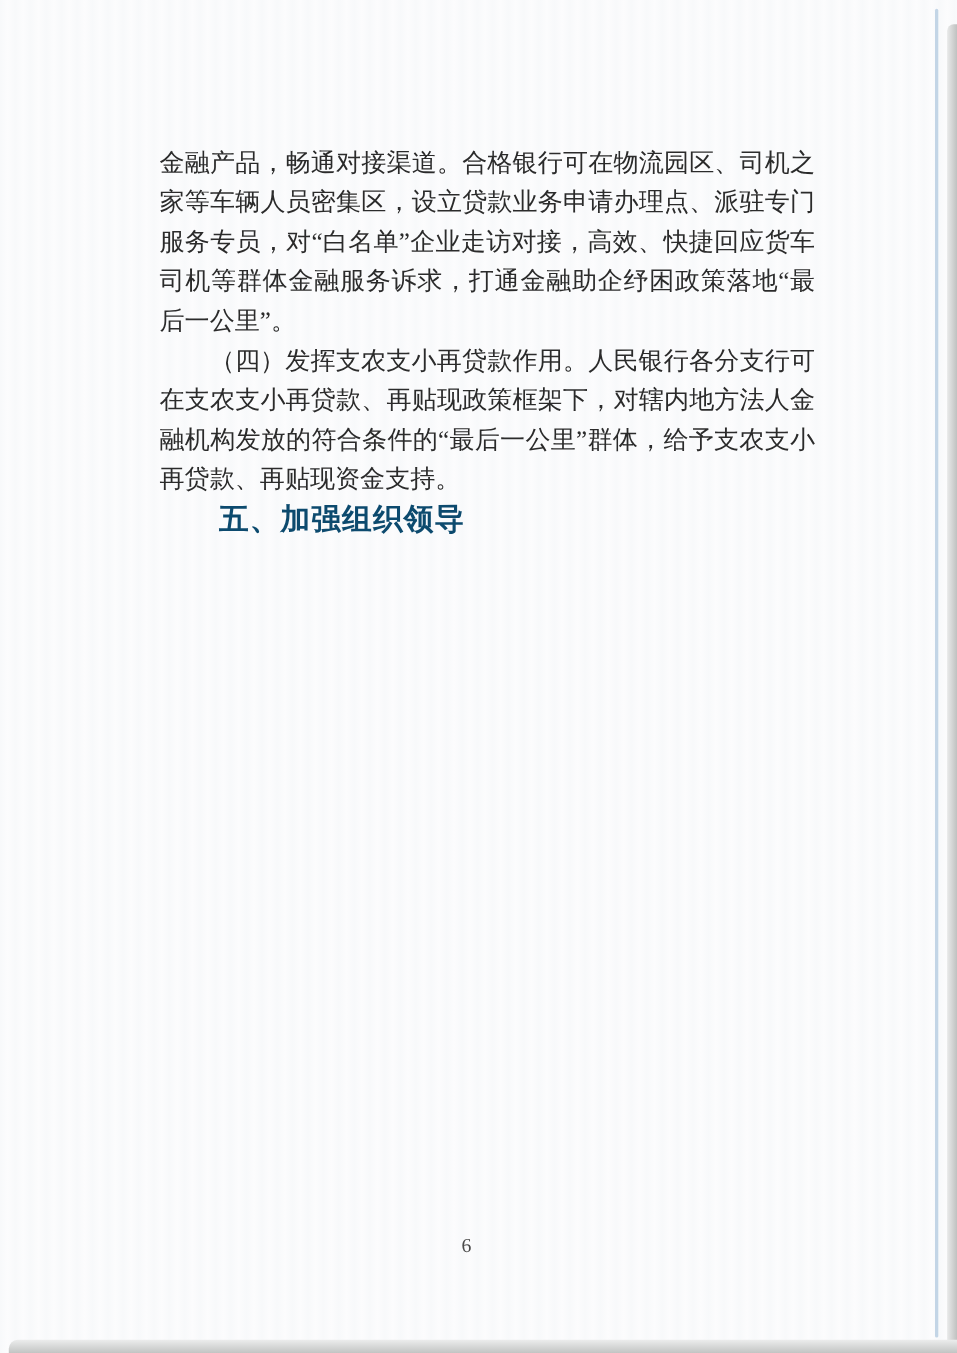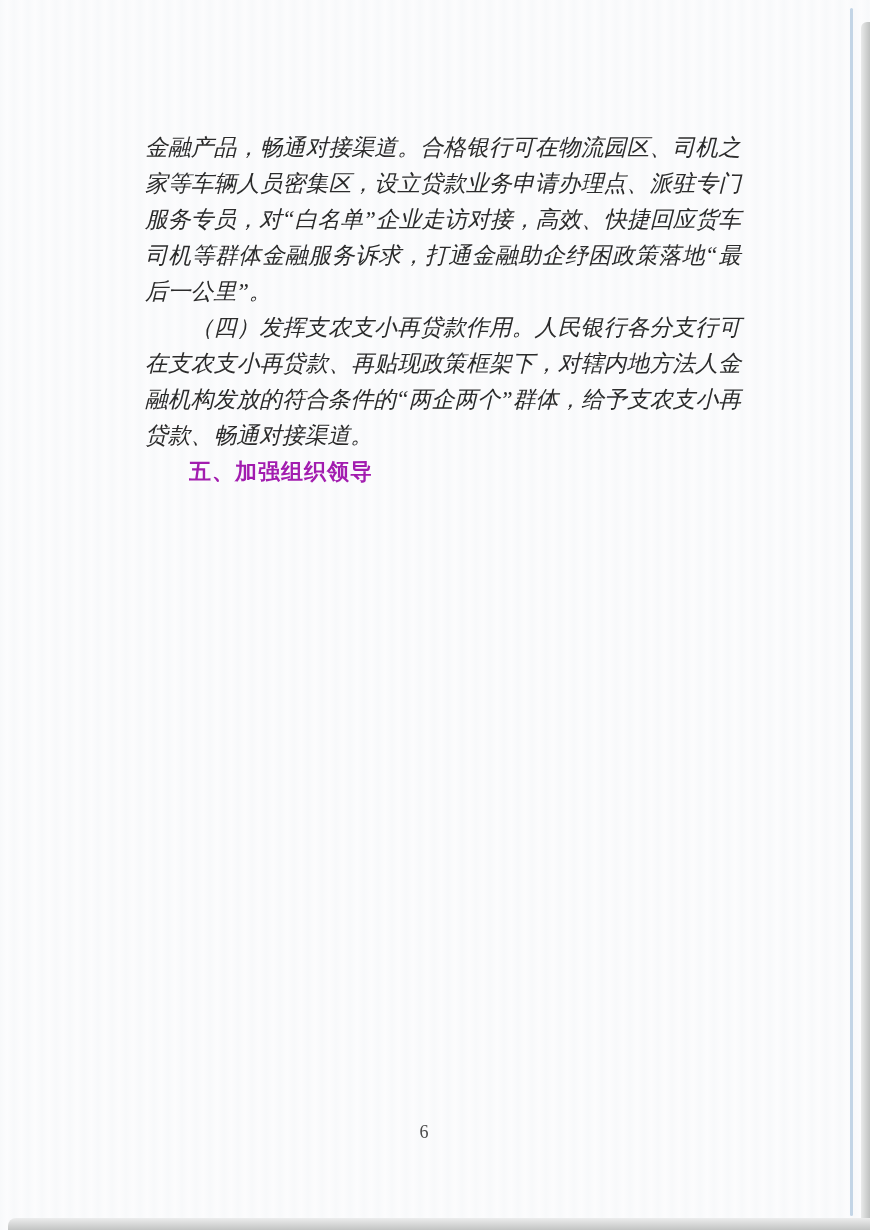--- a/index.html
+++ b/index.html
@@ -37,33 +37,32 @@
     line-height: 36px;
     color: #2b2b2b;
     text-align: justify;
     text-justify: inter-ideograph;
   }
   .content p {
     margin: 0;
   }
   .body-para {
     text-indent: 2em;
-    font-style: italic;
   }
   .no-indent {
     text-indent: 0;
   }
   .heading {
     font-family: Liberation Serif, serif;
     font-weight: bold;
-    font-size: 22px;
+    font-size: 27px;
     line-height: 36px;
     margin: 0;
     text-indent: 2em;
-    color: #a21caf;
+    color: #0c4a6e;
     letter-spacing: 1px;
   }
   .page-number {
     position: absolute;
     left: 0;
     right: 22px;
     top: 1122px;
     text-align: center;
     font-size: 18px;
     color: #4a4a4a;
@@ -97,21 +96,21 @@
     border-top-left-radius: 8px;
   }
 </style>
 </head>
 <body>
 
 <div class="page">
 
   <div class="content">
     <p class="body-para no-indent">金融产品，畅通对接渠道。合格银行可在物流园区、司机之家等车辆人员密集区，设立贷款业务申请办理点、派驻专门服务专员，对“白名单”企业走访对接，高效、快捷回应货车司机等群体金融服务诉求，打通金融助企纾困政策落地“最后一公里”。</p>
-    <p class="body-para">（四）发挥支农支小再贷款作用。人民银行各分支行可在支农支小再贷款、再贴现政策框架下，对辖内地方法人金融机构发放的符合条件的“两企两个”群体，给予支农支小再贷款、畅通对接渠道。</p>
+    <p class="body-para">（四）发挥支农支小再贷款作用。人民银行各分支行可在支农支小再贷款、再贴现政策框架下，对辖内地方法人金融机构发放的符合条件的“最后一公里”群体，给予支农支小再贷款、再贴现资金支持。</p>
     <p class="heading">五、加强组织领导</p>
   </div>
 
   <div class="page-number">6</div>
 
   <div class="edge-line-right"></div>
   <div class="edge-strip-right"></div>
   <div class="edge-strip-bottom"></div>
 
 </div>

